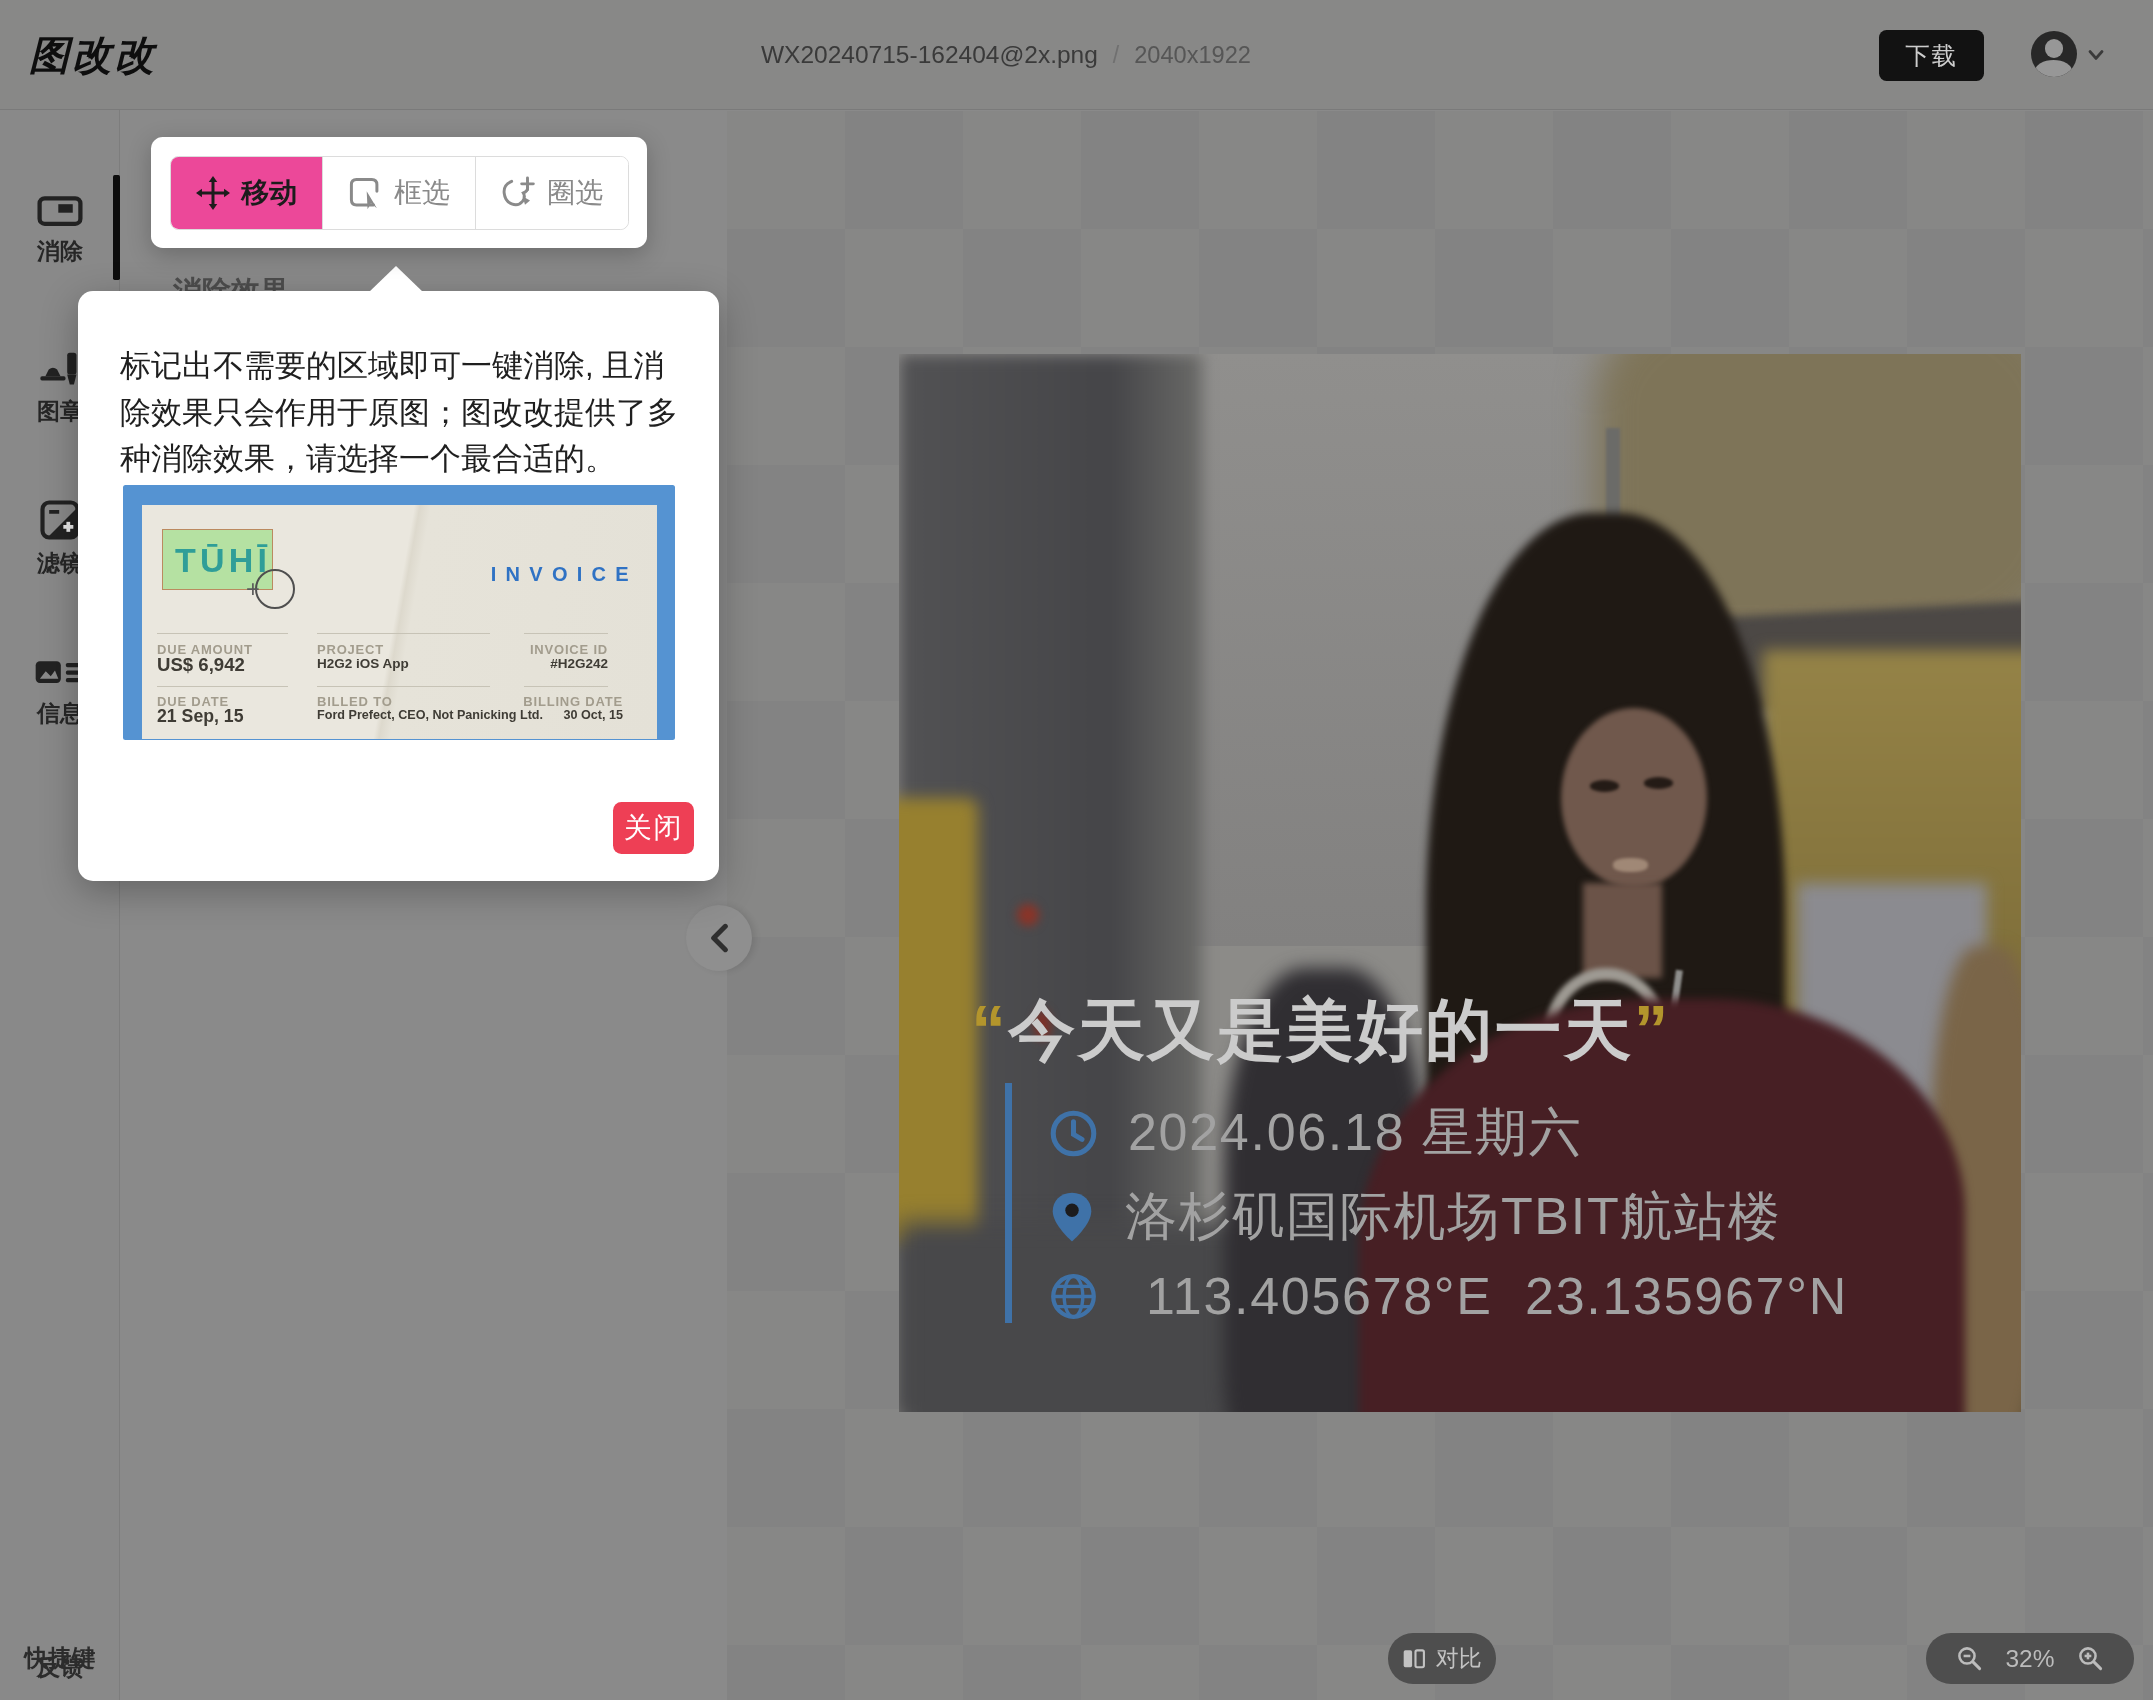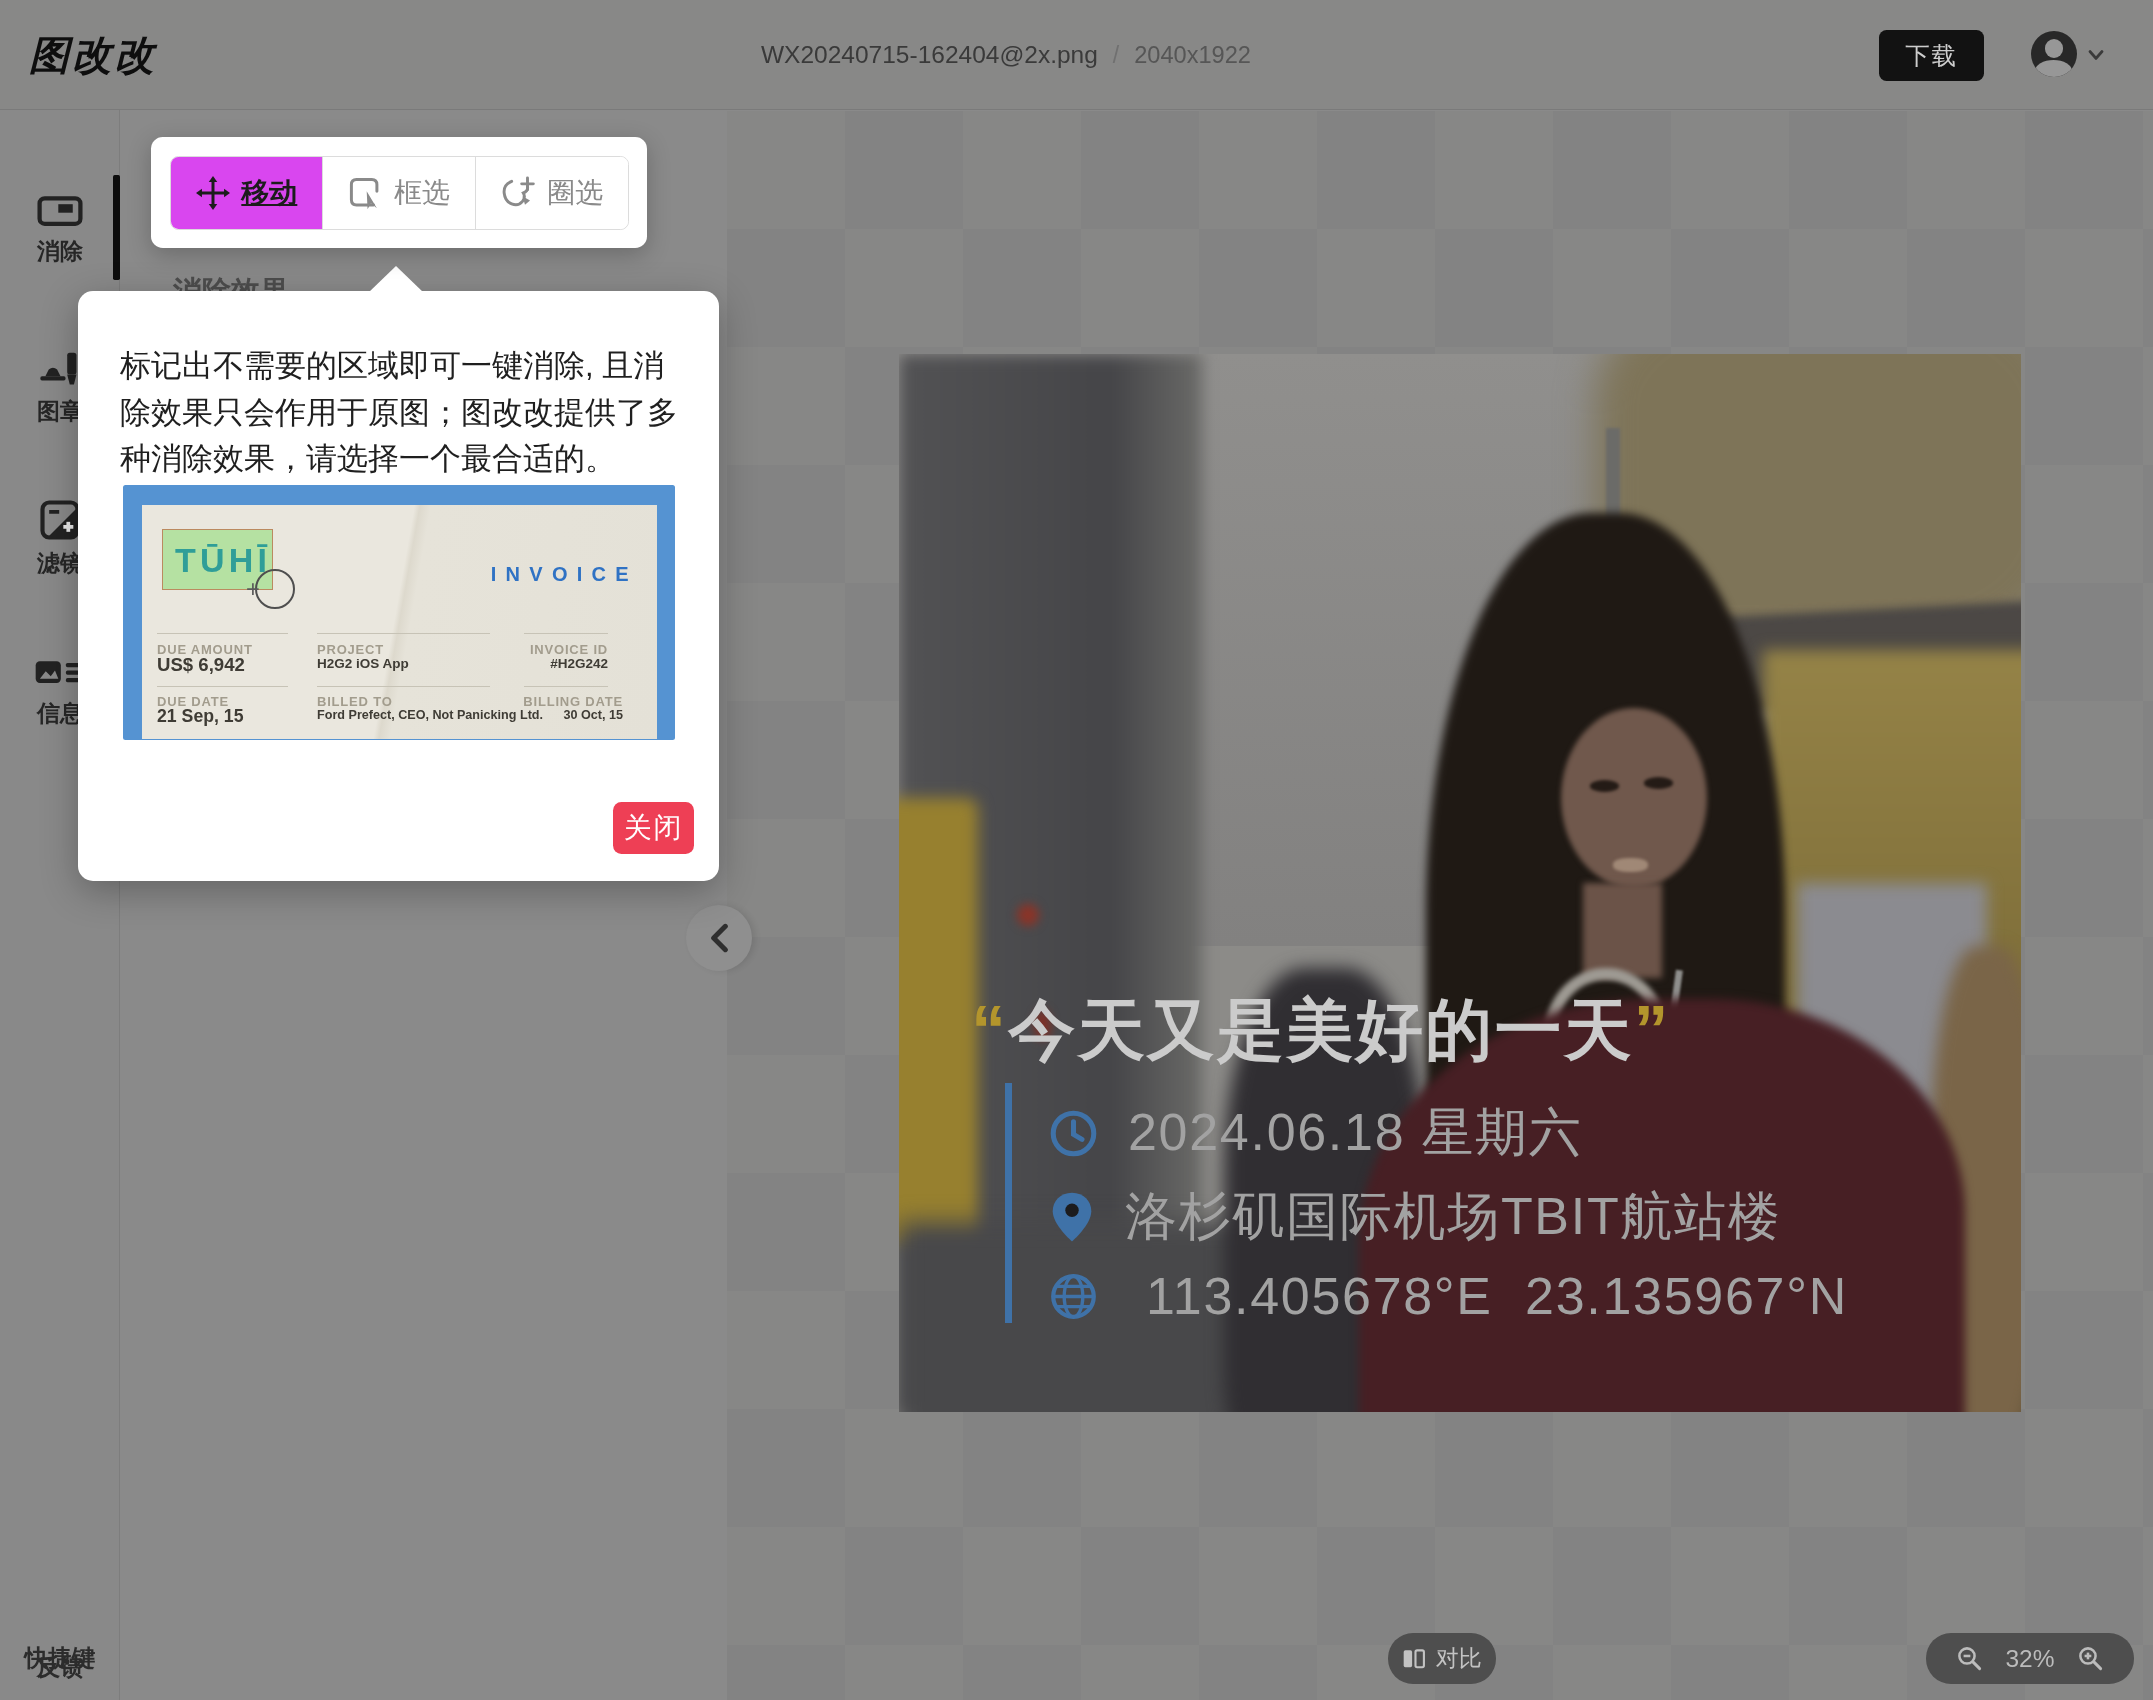--- a/index.html
+++ b/index.html
@@ -71,21 +71,21 @@
   #zoom-pill .pct { font-size:24.5px; color:#bcbcbc; }
 
   
   #mode-popup { position:absolute; left:151px; top:137px; width:496px; height:111px; background:#ffffff;
                 border-radius:11.8px; box-shadow:0 6.7px 23.6px rgba(0,0,0,0.22); z-index:10; }
   #mode-seg { position:absolute; left:18.6px; top:18.6px; width:459px; height:74px;
               border:1.7px solid #dcdcdc; border-radius:8.4px; display:flex; overflow:hidden; }
   .seg { flex:1; display:flex; align-items:center; justify-content:center; gap:11.8px;
          font-size:28px; color:#8a8a8a; background:#fff; }
   .seg + .seg { border-left:1.7px solid #dcdcdc; }
-  .seg.active { background:#d946ef; color:#1c1c1c; font-weight:600;text-decoration:underline; }
+  .seg.active { background:#ec4899; color:#1c1c1c; font-weight:600; }
 
   #tooltip { position:absolute; left:78px; top:291px; width:641px; height:590px; background:#ffffff;
              border-radius:15px; box-shadow:0 10px 37px rgba(0,0,0,0.28); z-index:9; }
   #tooltip-arrow { position:absolute; left:290px; top:-25px; width:0; height:0;
                    border-left:28px solid transparent; border-right:28px solid transparent;
                    border-bottom:27px solid #ffffff; }
   #tooltip-text { position:absolute; left:42px; top:52px; width:567px; font-size:31px;
                   line-height:1.5; color:#1f1f1f; }
   #close-btn { position:absolute; left:535px; top:511px; width:81px; height:52px; border-radius:8.4px;
                background:#ee3f55; color:#ffffff; font-size:28px; display:flex; align-items:center;

